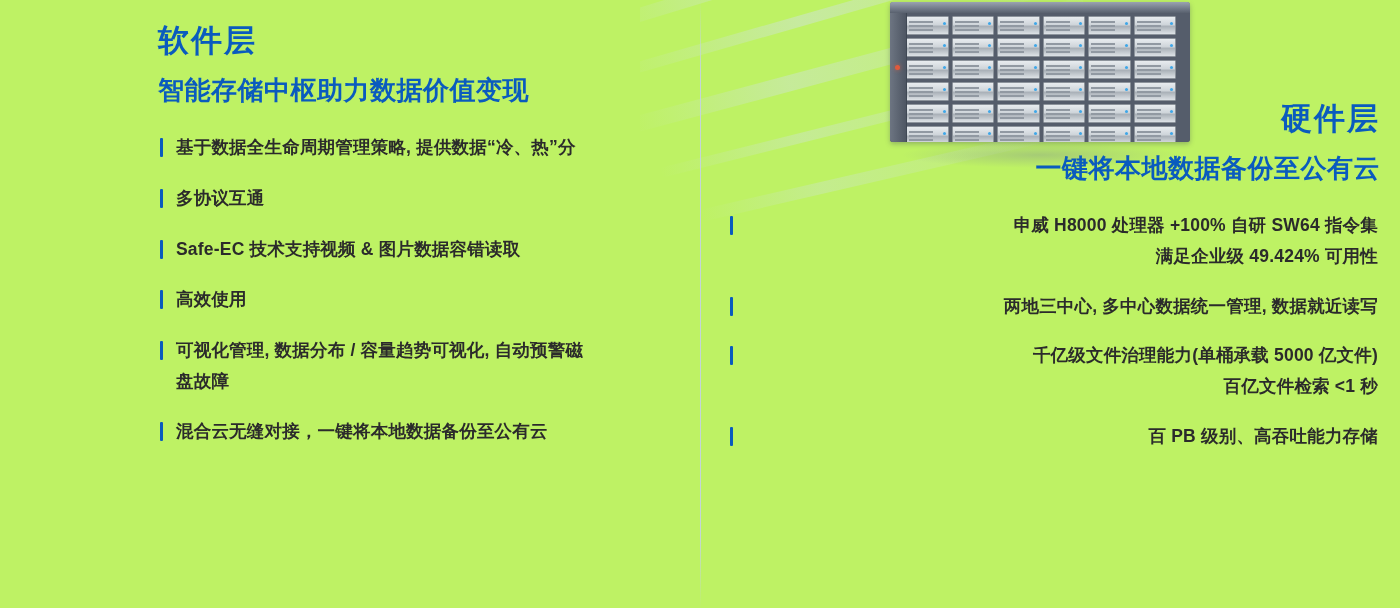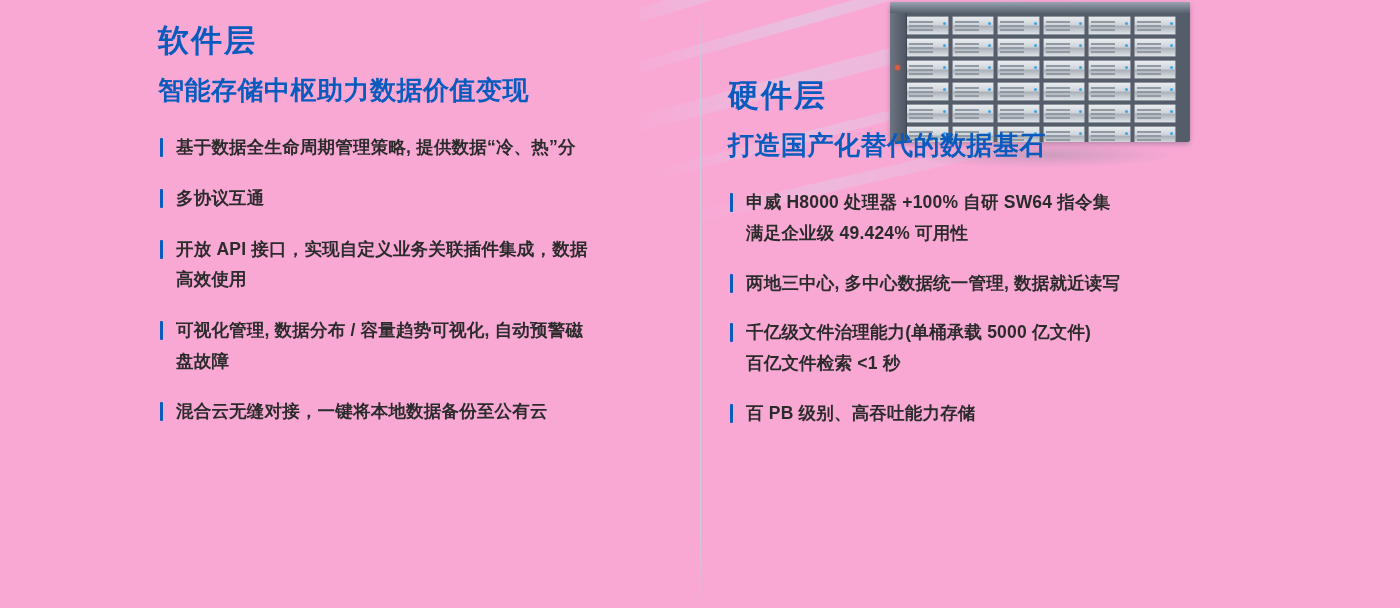--- a/index.html
+++ b/index.html
@@ -12,21 +12,21 @@
     background: #ffffff;
     font-family: "Liberation Sans", "DejaVu Sans", sans-serif;
     overflow: hidden;
     position: relative;
   }
 
   .page {
     position: relative;
     width: 1400px;
     height: 608px;
-    background: #f9a8d4;
+    background: #bef264;
     overflow: hidden;
   }
 
   
   .bg-streaks {
     position: absolute;
     left: 640px;
     top: 0;
     width: 760px;
     height: 330px;
@@ -60,21 +60,22 @@
     top: 0;
     width: 700px;
     height: 608px;
     padding: 22px 20px 0 158px;
   }
   .col-right {
     left: 700px;
     top: 0;
     width: 700px;
     height: 480px;
-    padding: 77px 20px 0 28px;
+    padding: 100px 20px 0 28px;
+    text-align: right;
   }
 
   .sec-title {
     color: #0a5bbe;
     font-size: 31px;
     font-weight: bold;
     letter-spacing: 2px;
     line-height: 1.2;
     margin: 0 0 16px 0;
   }
@@ -366,36 +367,38 @@
     <h2 class="sec-title">软件层</h2>
     <h3 class="sec-subtitle">智能存储中枢助力数据价值变现</h3>
     <ul class="bullets">
       <li class="bullet">
         <span class="line">基于数据全生命周期管理策略, 提供数据“冷、热”分</span>
       </li>
       <li class="bullet">
         <span class="line">多协议互通</span>
       </li>
       <li class="bullet">
-        <span class="line">开放 API 接口，实现自定义业务关联插件集成，数据</span>
+        <span class="line">Safe-EC 技术支持视频 &amp; 图片数据容错读取</span>
+      </li>
+      <li class="bullet">
         <span class="line">高效使用</span>
       </li>
       <li class="bullet">
         <span class="line">可视化管理, 数据分布 / 容量趋势可视化, 自动预警磁</span>
         <span class="line">盘故障</span>
       </li>
       <li class="bullet">
         <span class="line">混合云无缝对接，一键将本地数据备份至公有云</span>
       </li>
     </ul>
   </div>
 
   <div class="col col-right">
     <h2 class="sec-title">硬件层</h2>
-    <h3 class="sec-subtitle">打造国产化替代的数据基石</h3>
+    <h3 class="sec-subtitle">一键将本地数据备份至公有云</h3>
     <ul class="bullets">
       <li class="bullet">
         <span class="line">申威 H8000 处理器 +100% 自研 SW64 指令集</span>
         <span class="line">满足企业级 49.424% 可用性</span>
       </li>
       <li class="bullet">
         <span class="line">两地三中心, 多中心数据统一管理, 数据就近读写</span>
       </li>
       <li class="bullet">
         <span class="line">千亿级文件治理能力(单桶承载 5000 亿文件)</span>

